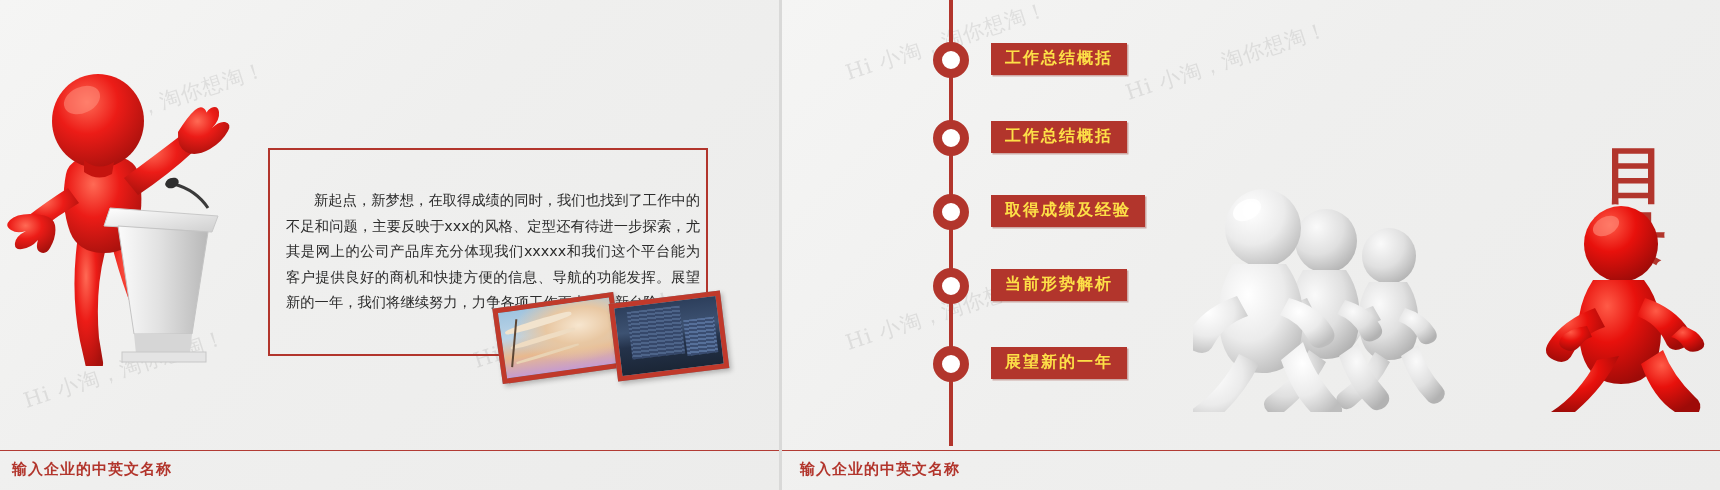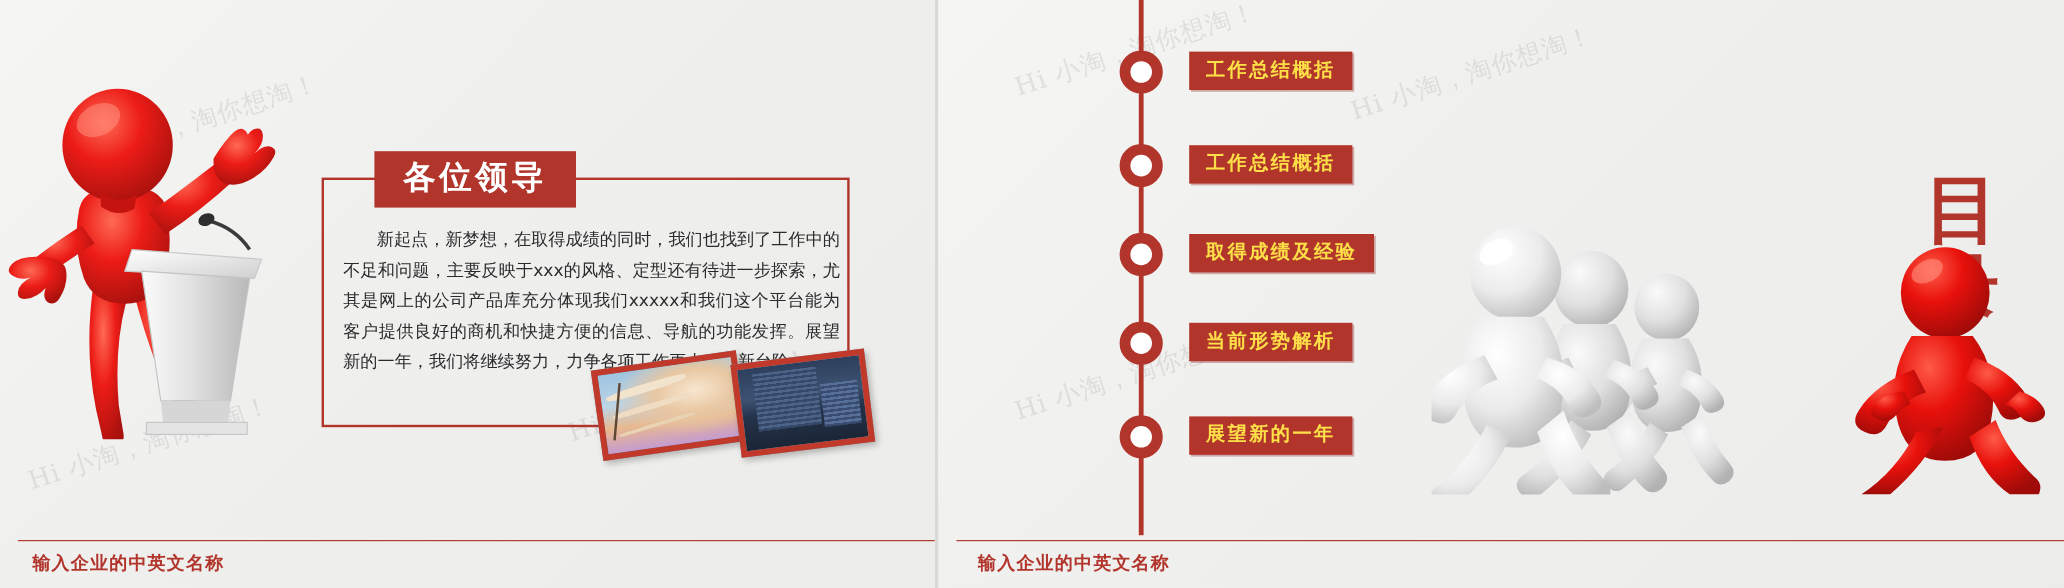--- a/index.html
+++ b/index.html
@@ -22,21 +22,20 @@
     font-size:21px;white-space:nowrap;
     transform:rotate(-18deg);transform-origin:left top;
     pointer-events:none;user-select:none;letter-spacing:1px;
   }
 
   
   .footer{
     position:absolute;left:0;right:0;bottom:0;height:40px;
     border-top:1.6px solid #b23b34;
     box-sizing:border-box;
-    margin-left:15px;
   }
   .footer-text{
     position:absolute;left:12px;top:9px;
     color:#b2352c;font-size:15px;font-weight:bold;
     font-family:"DejaVu Serif","Liberation Serif",serif;
     letter-spacing:1px;
   }
   .slide-right .footer-text{left:18px;}
 
   
@@ -155,21 +154,20 @@
         <path d="M112 160 L202 166 L186 268 L128 268 Z" fill="url(#pod)" stroke="#c4c4c4" stroke-width="1"></path>
         <path d="M128 268 L186 268 L184 288 L130 288 Z" fill="#d6d6d6"></path>
         <rect x="116" y="286" width="84" height="10" fill="#e4e4e4" stroke="#c7c7c7"></rect>
 
         <path d="M168 118 q22 6 34 24" stroke="#3a3a3a" stroke-width="3" fill="none"></path>
         <ellipse cx="166" cy="117" rx="7" ry="5" fill="#2e2e2e" transform="rotate(-22 166 117)"></ellipse>
       </svg>
     </div>
 
     <div class="speech-card"></div>
-    <div class="speech-title">各位领导</div>
     <div class="speech-body">新起点，新梦想，在取得成绩的同时，我们也找到了工作中的不足和问题，主要反映于xxx的风格、定型还有待进一步探索，尤其是网上的公司产品库充分体现我们xxxxx和我们这个平台能为客户提供良好的商机和快捷方便的信息、导航的功能发挥。展望新的一年，我们将继续努力，力争各项工作更上一个新台阶。</div>
 
     <div class="photo photo-1">
       <div class="ph1-img"></div>
     </div>
     <div class="photo photo-2">
       <div class="ph2-img"></div>
     </div>
 
     <div class="footer">

